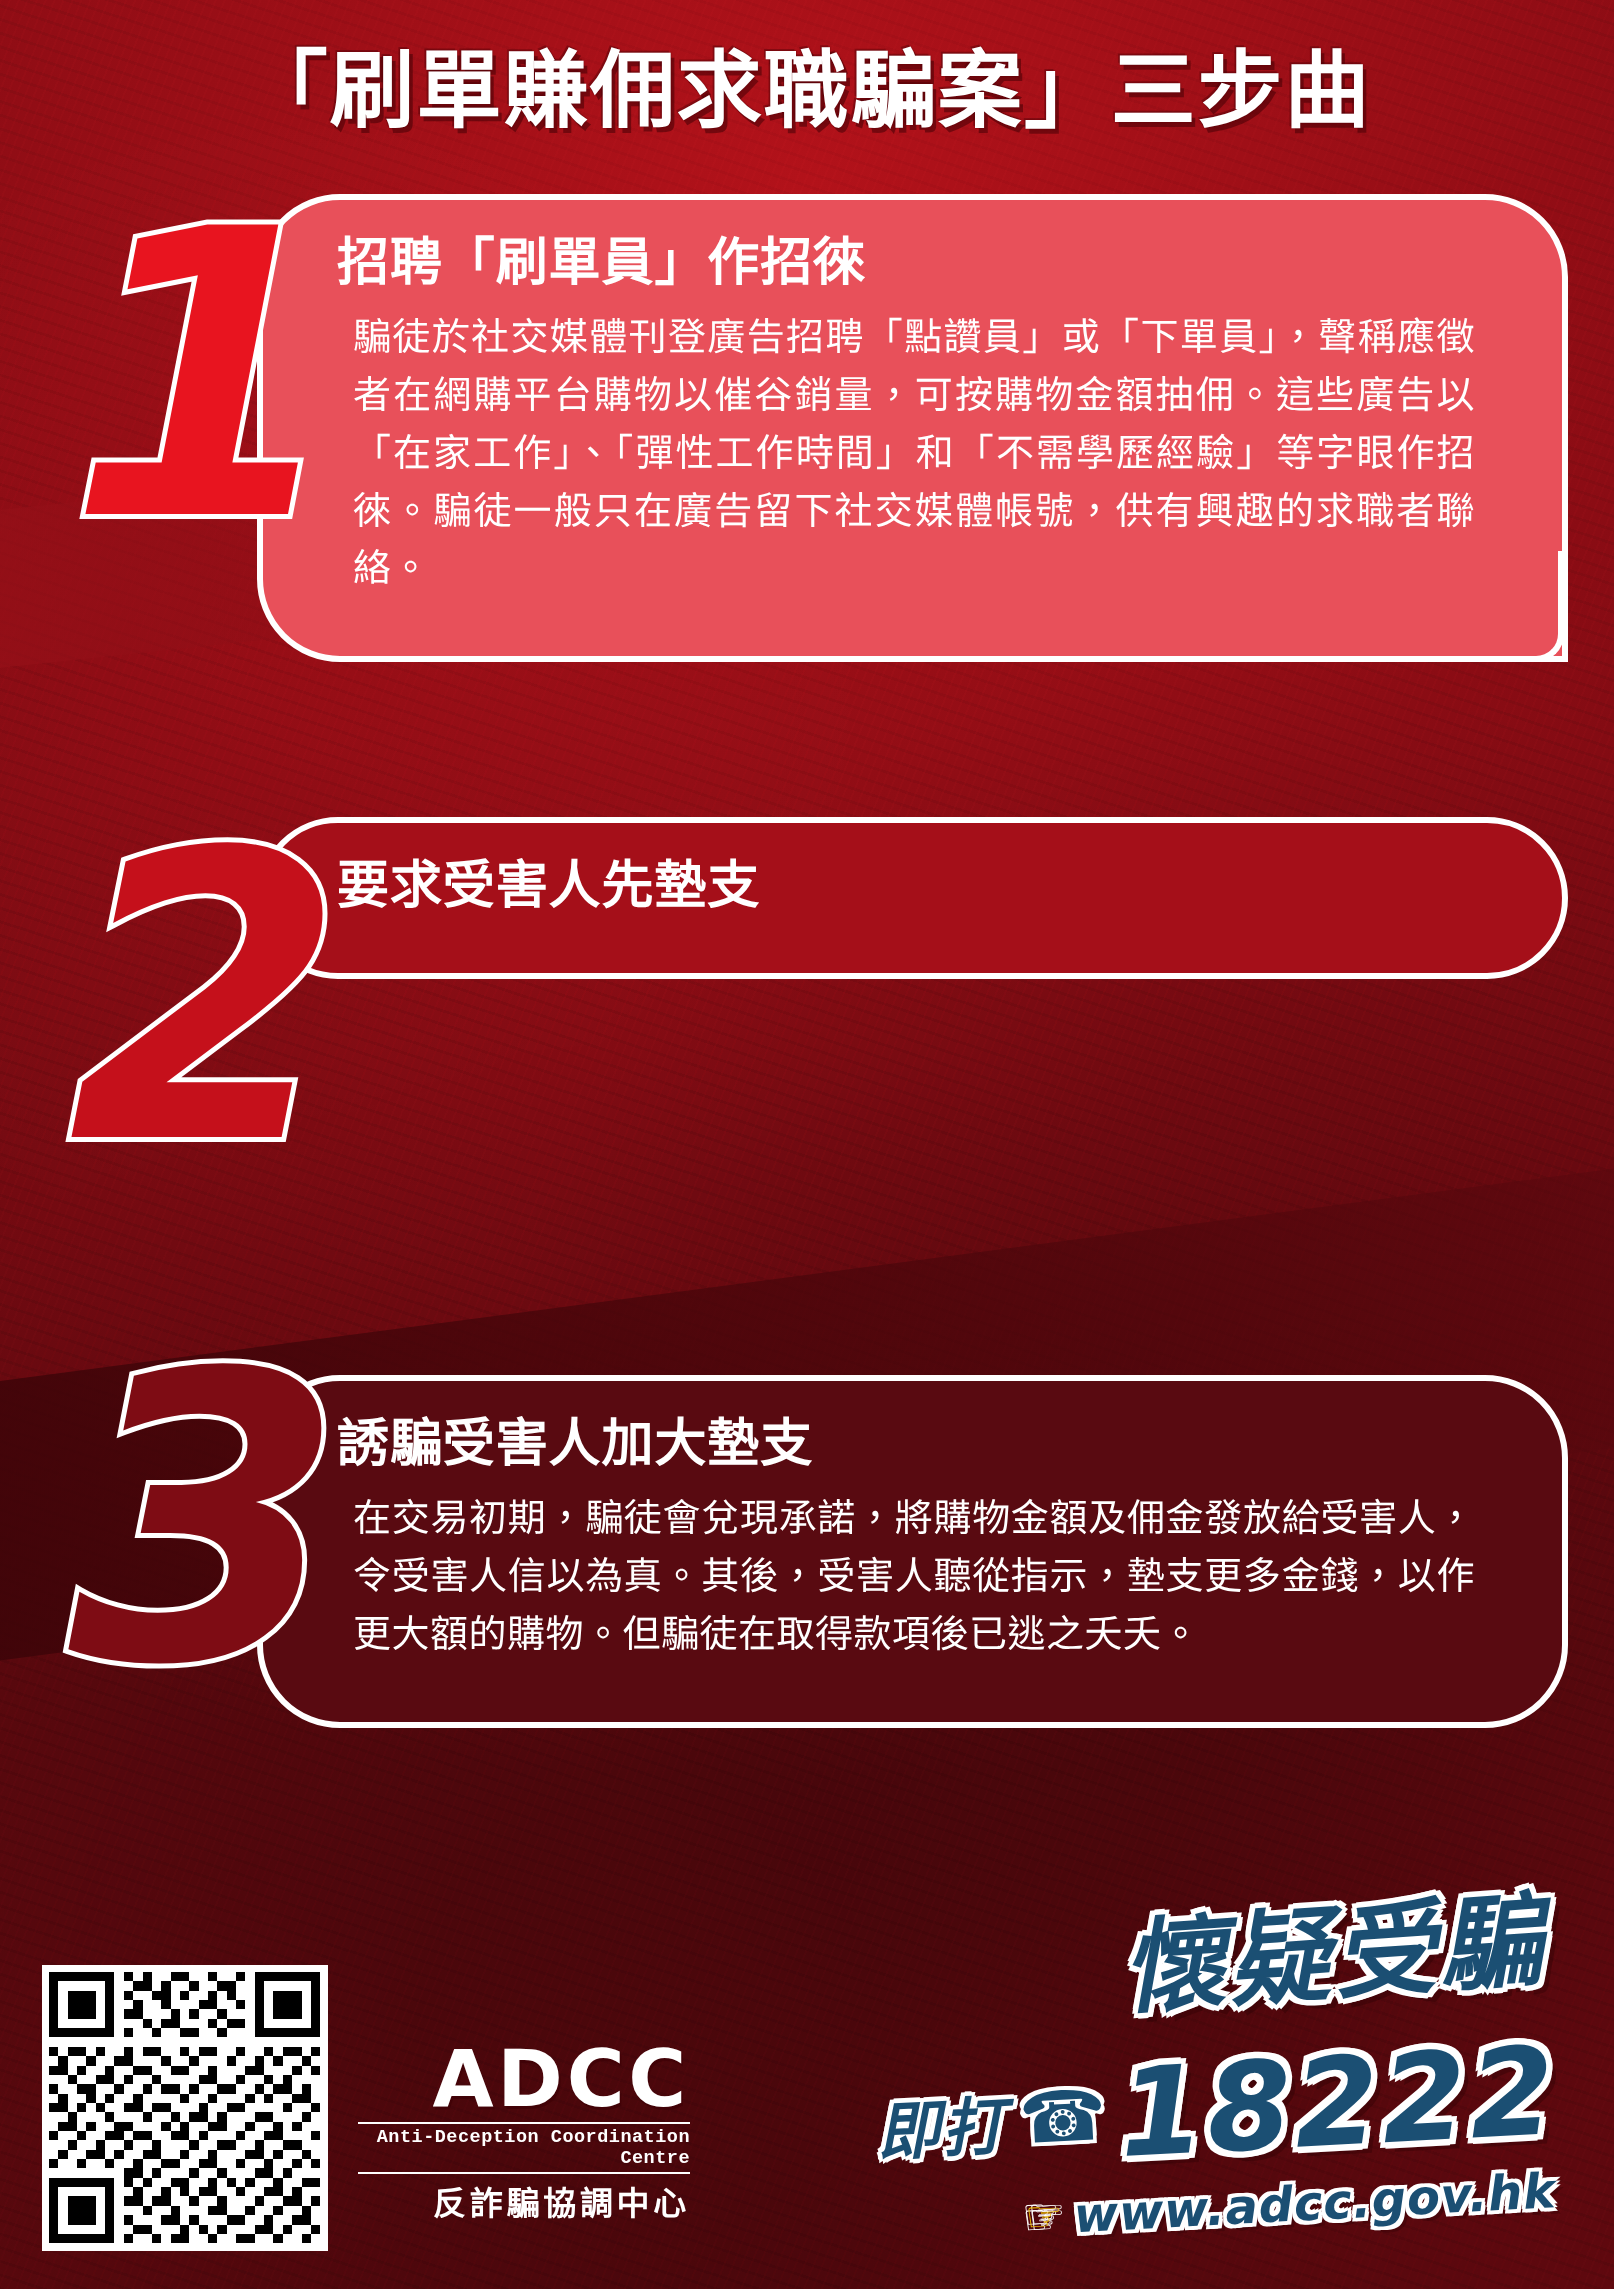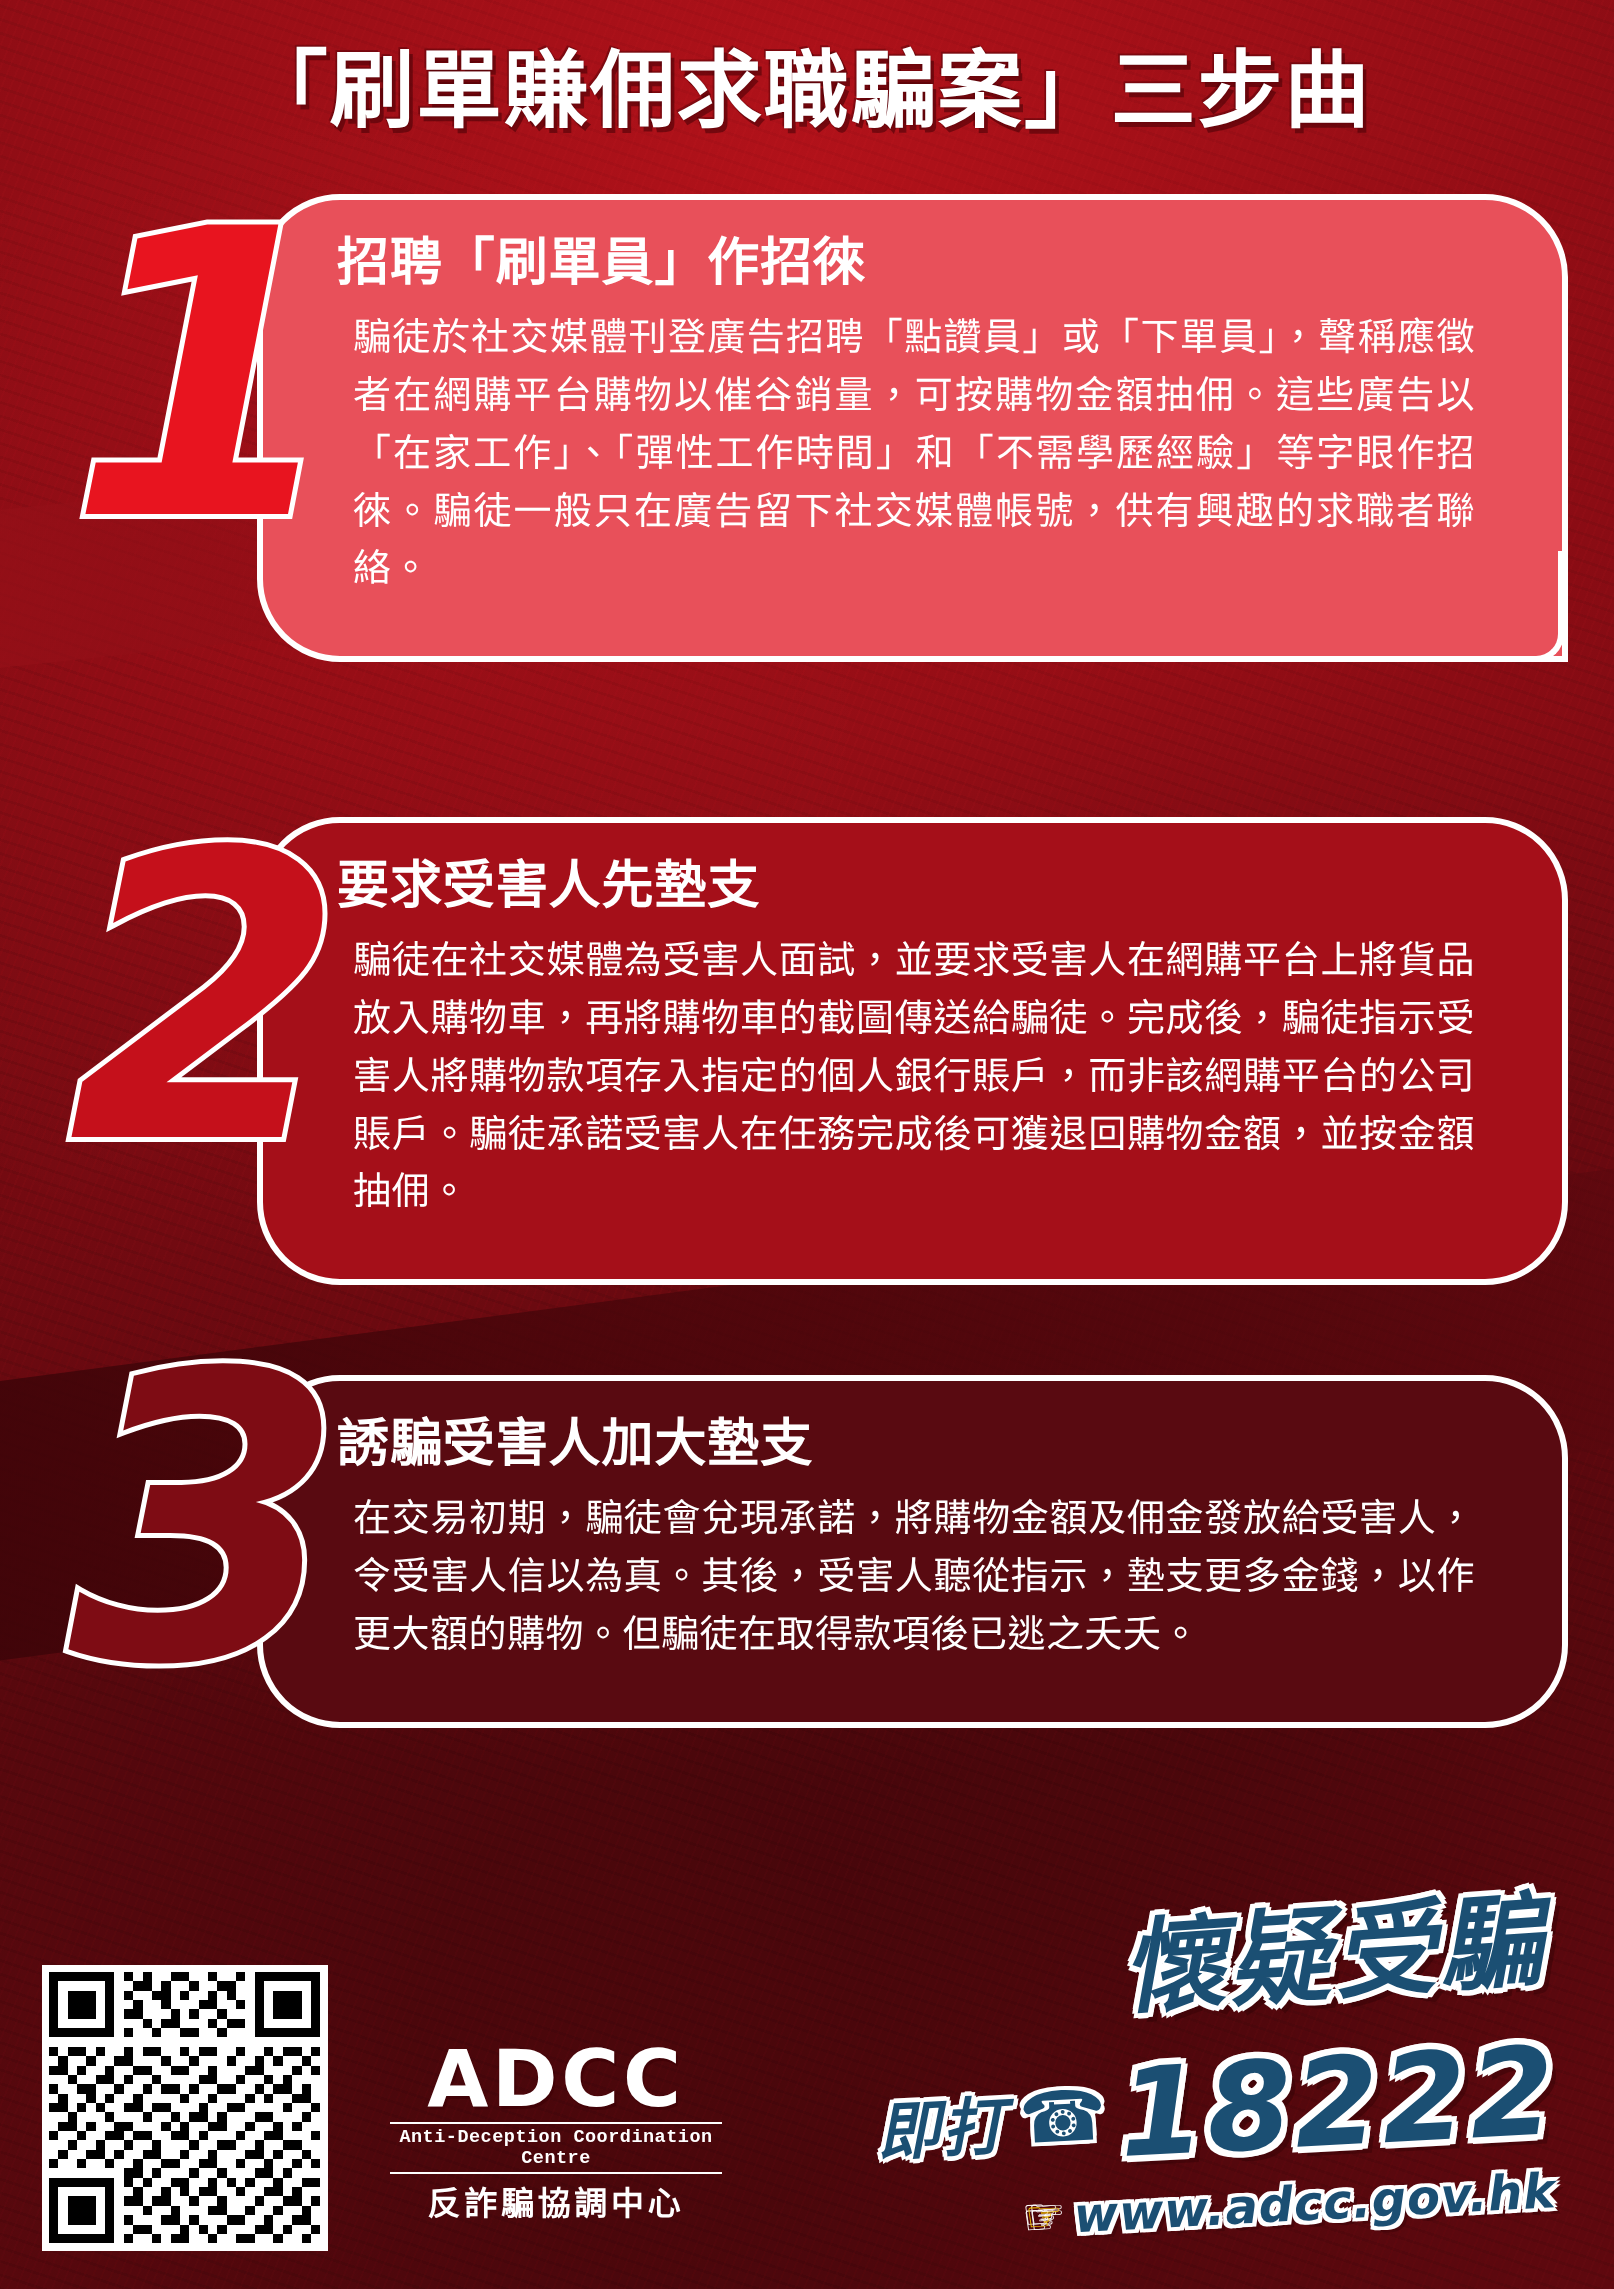--- a/index.html
+++ b/index.html
@@ -174,24 +174,24 @@
     padding: 7.4px;
     box-sizing: border-box;
   }
   .qr-inner {
     width: 100%;
     height: 100%;
   }
 
   .adcc {
     position: absolute;
-    left: 390px;
+    left: 358px;
     bottom: 65px;
     width: 332px;
-    text-align: center;
+    text-align: right;
     color: #ffffff;
   }
   .adcc .adcc-mark {
     font-size: 79px;
     font-weight: bold;
     letter-spacing: 3.7px;
     line-height: 1;
     text-shadow: 1.8px 2.8px 0 rgba(60,0,5,0.6);
   }
   .adcc .adcc-en {
@@ -314,21 +314,20 @@
       <h2>招聘「刷單員」作招徠</h2>
       <p>騙徒於社交媒體刊登廣告招聘「點讚員」或「下單員」，聲稱應徵者在網購平台購物以催谷銷量，可按購物金額抽佣。這些廣告以「在家工作」、「彈性工作時間」和「不需學歷經驗」等字眼作招徠。騙徒一般只在廣告留下社交媒體帳號，供有興趣的求職者聯絡。</p>
       <div class="tail t1"></div>
     </div>
   </div>
 
   <div class="step" style="top:817px;">
     <div class="step-num two">2</div>
     <div class="bubble two" style="top:0;">
       <h2>要求受害人先墊支</h2>
-      <p>騙徒在社交媒體為受害人面試，並要求受害人在網購平台上將貨品放入購物車，再將購物車的截圖傳送給騙徒。完成後，騙徒指示受害人將購物款項存入指定的個人銀行賬戶，而非該網購平台的公司賬戶。騙徒承諾受害人在任務完成後可獲退回購物金額，並按金額抽佣。</p>
     </div>
   </div>
 
   <div class="step" style="top:1338px;">
     <div class="step-num three">3</div>
     <div class="bubble three" style="top:37px;">
       <h2>誘騙受害人加大墊支</h2>
       <p>在交易初期，騙徒會兌現承諾，將購物金額及佣金發放給受害人，令受害人信以為真。其後，受害人聽從指示，墊支更多金錢，以作更大額的購物。但騙徒在取得款項後已逃之夭夭。</p>
     </div>
   </div>

